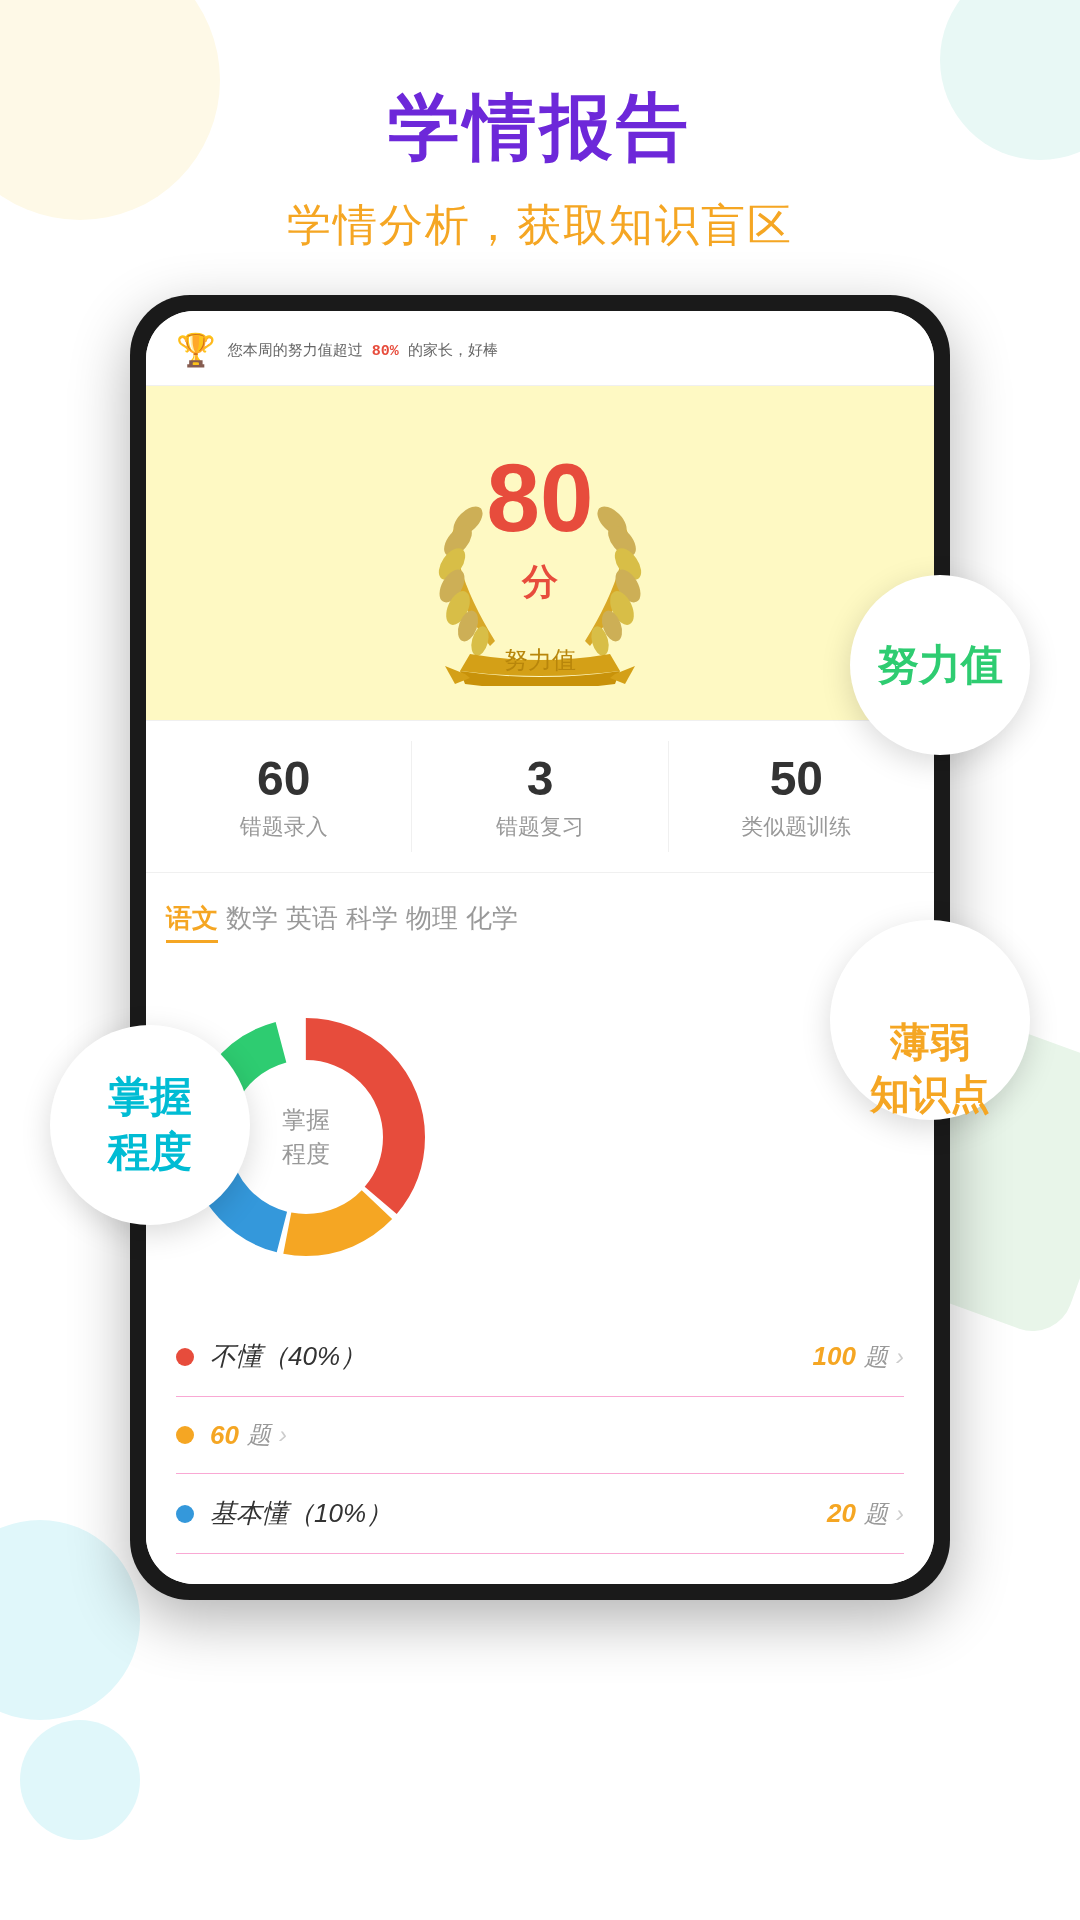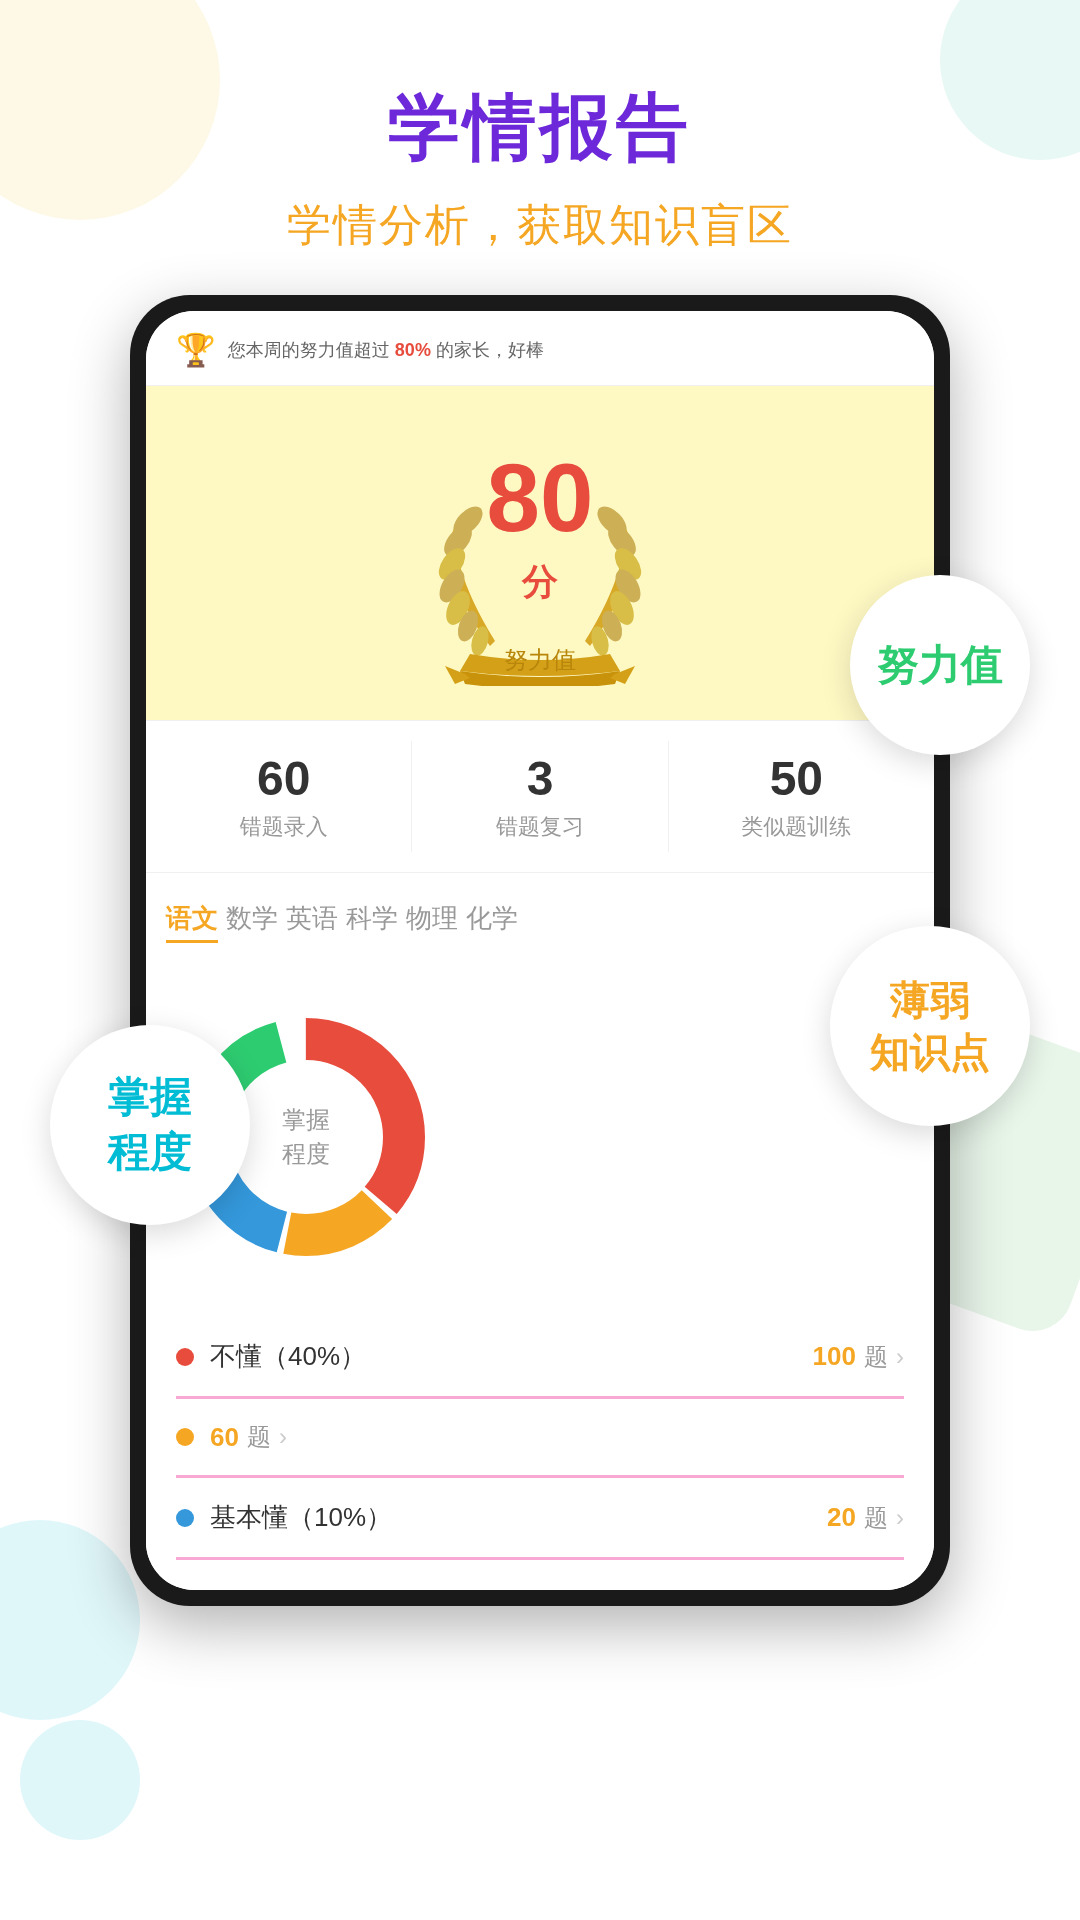--- a/index.html
+++ b/index.html
@@ -158,21 +158,21 @@
     .badge-ruodian {
       position: absolute;
       bottom: 480px;
       right: -80px;
       width: 200px;
       height: 200px;
       background: white;
       border-radius: 50%;
       box-shadow: 0 8px 30px rgba(0,0,0,0.15);
       display: flex;
-      align-items: center;
+      align-items: flex-end;
       justify-content: center;
       z-index: 10;
     }
     .badge-ruodian-text {
       font-size: 40px;
       font-weight: 900;
       color: #f5a623;
       text-align: center;
       line-height: 1.3;
     }
@@ -183,23 +183,24 @@
       padding: 20px 30px 16px;
       display: flex;
       align-items: center;
       gap: 12px;
       border-bottom: 1px solid #f0f0f0;
     }
     .trophy-icon {
       font-size: 32px;
     }
     .notification-text {
-      font-size: 18px;
+      font-size: 15px;
       color: #666;
       flex: 1;
+      font-family: Liberation Mono, monospace;
     }
     .highlight-orange {
       color: #e74c3c;
       font-weight: bold;
     }
 
     
     .score-section {
       background: #fef9c3;
       padding: 40px 20px 30px;
@@ -324,21 +325,22 @@
 
     
     .legend-section {
       background: #fff;
       padding: 10px 30px 30px;
     }
     .legend-item {
       display: flex;
       align-items: center;
       padding: 22px 0;
-      border-bottom: 3px solid #f9a8d4;
+      border-bottom: 1px solid #f9a8d4;
+      font-style: italic;
     }
     .legend-dot {
       width: 18px;
       height: 18px;
       border-radius: 50%;
       margin-right: 16px;
       flex-shrink: 0;
     }
     .legend-text {
       font-size: 26px;

